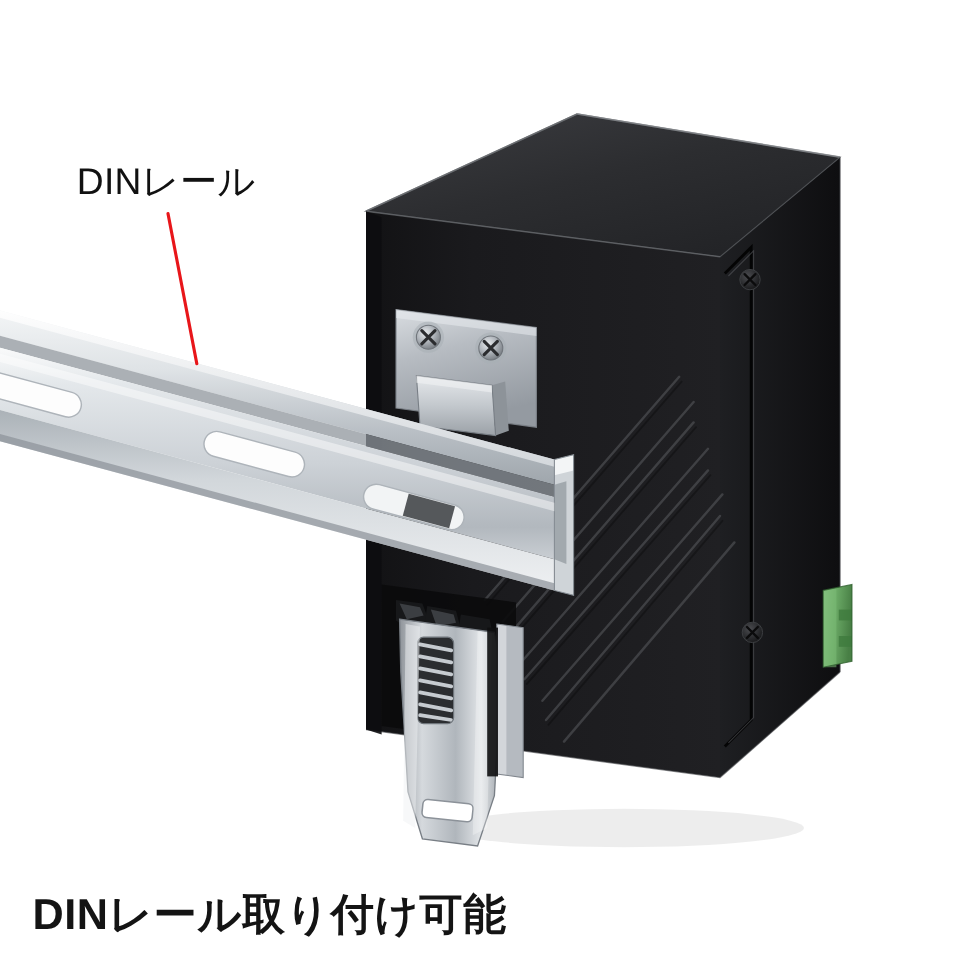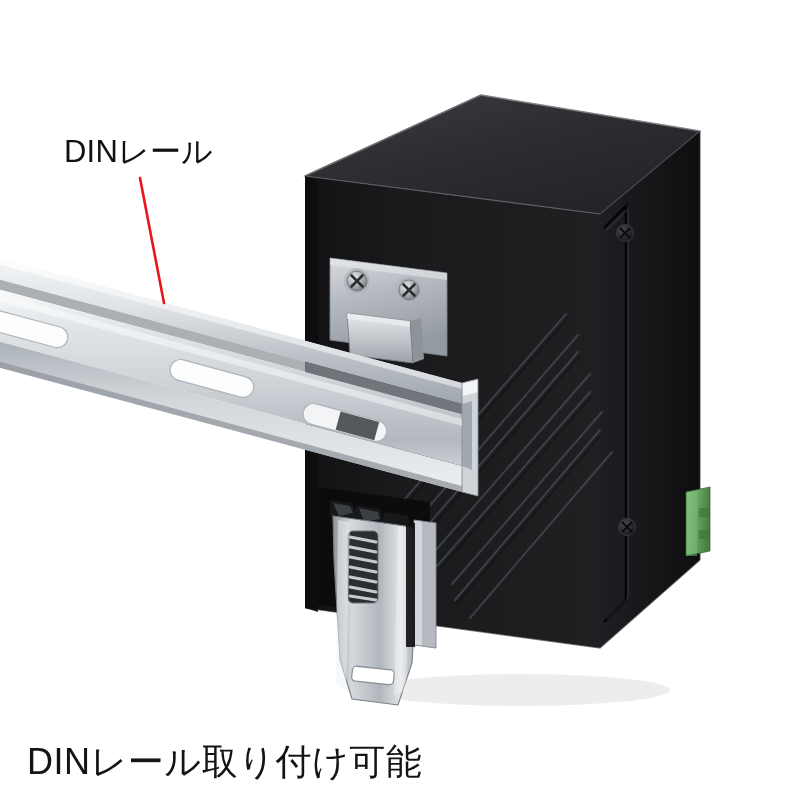--- a/index.html
+++ b/index.html
@@ -28,21 +28,21 @@
     font-weight: 500;
     color: #111111;
     letter-spacing: 0.2px;
     white-space: nowrap;
     line-height: 1;
   }
   #caption {
     left: 27px;
     top: 744px;
     font-size: 36px;
-    font-weight: 400;
+    font-weight: 700;
     color: #141414;
     letter-spacing: 0.5px;
     white-space: nowrap;
     line-height: 1;
   }
 
   
   #photo {
     left: 0; top: 0;
     width: 800px; height: 800px;

